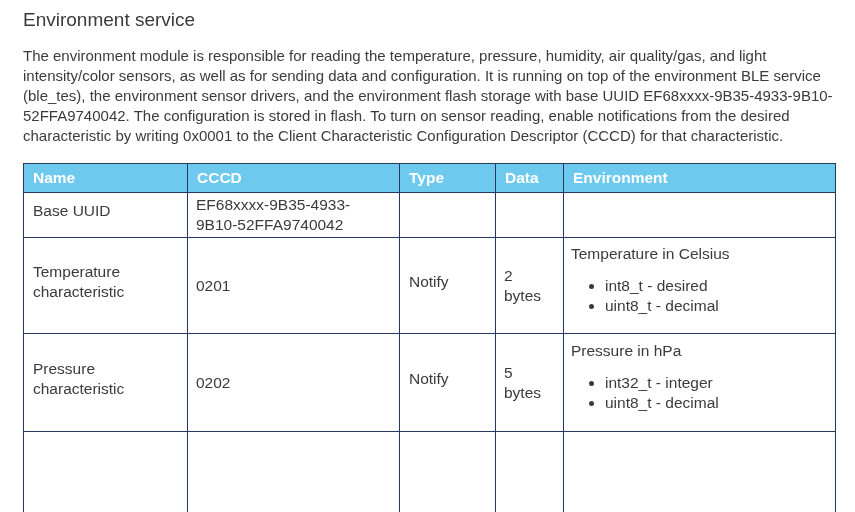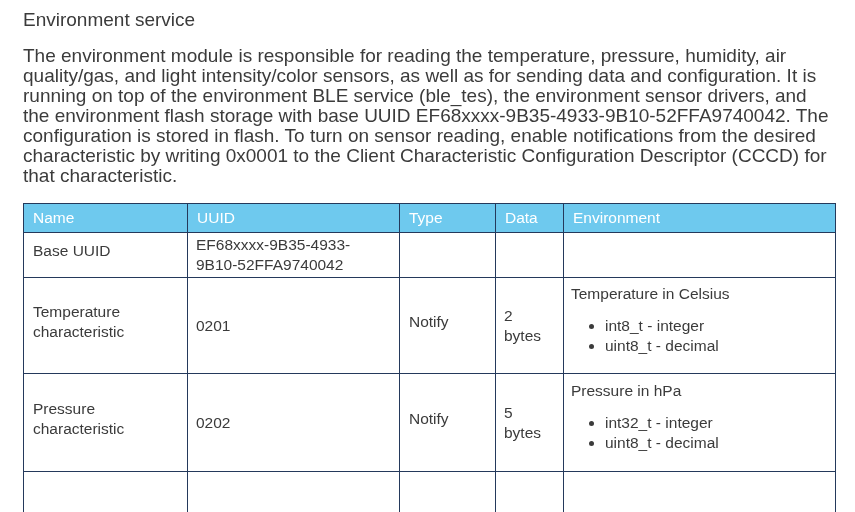--- a/index.html
+++ b/index.html
@@ -24,21 +24,21 @@
     width: 855px;
   }
   h1.page-title {
     font-size: 19px;
     line-height: 22px;
     margin: 0 0 15px 0;
     font-weight: normal;
     color: var(--text);
   }
   p.intro {
-    font-size: 19px;
+    font-size: 15px;
     line-height: 20px;
     margin: 0 0 17px 0;
     width: 812px;
   }
   table.env-table {
     border-collapse: collapse;
     table-layout: fixed;
     width: 812px;
     font-size: 15.5px;
     line-height: 20px;
@@ -47,21 +47,21 @@
   table.env-table td {
     border: 1px solid var(--border);
     vertical-align: middle;
     text-align: left;
     overflow: hidden;
   }
   thead tr { height: 29px; }
   th {
     background: var(--header-bg);
     color: var(--header-text);
-    font-weight: normal;
+    font-weight: bold;
     padding: 2px 24px 2px 9px;
   }
   td { padding: 2px 8px 10px 9px; }
   td.uuid-cell { padding: 2px 13px 2px 8px; }
   td.data-cell { padding: 2px 14px 2px 8px; }
   td.desc-cell { padding: 2px 8px 2px 7px; margin-top: 12px; }
   .row-0 { height: 43px; }
   .row-1 { height: 50px; }
   .row-2 { height: 96px; }
   .row-3 { height: 98px; }
@@ -85,21 +85,21 @@
     <colgroup>
       <col style="width:164px">
       <col style="width:212px">
       <col style="width:96px">
       <col style="width:68px">
       <col style="width:272px">
     </colgroup>
     <thead>
       <tr>
           <th>Name</th>
-          <th>UUID</th>
+          <th>CCCD</th>
           <th>Type</th>
           <th>Data</th>
           <th>Environment</th>
         </tr>
     </thead>
     <tbody>
         <tr class="row-0">
           <td class="name-cell">Base UUID</td>
           <td class="uuid-cell">EF68xxxx-9B35-4933-9B10-52FFA9740042</td>
           <td class="type-cell"></td>
@@ -107,21 +107,21 @@
           <td class="desc-cell"></td>
         </tr>
         <tr class="row-2">
           <td class="name-cell">Temperature characteristic</td>
           <td class="uuid-cell">0201</td>
           <td class="type-cell">Notify</td>
           <td class="data-cell">2 bytes</td>
           <td class="desc-cell">
             <div class="desc-title">Temperature in Celsius</div>
             <ul class="desc-list">
-              <li>int8_t - integer</li>
+              <li>int8_t - desired</li>
               <li>uint8_t - decimal</li>
             </ul>
           </td>
         </tr>
         <tr class="row-3">
           <td class="name-cell">Pressure characteristic</td>
           <td class="uuid-cell">0202</td>
           <td class="type-cell">Notify</td>
           <td class="data-cell">5 bytes</td>
           <td class="desc-cell">

